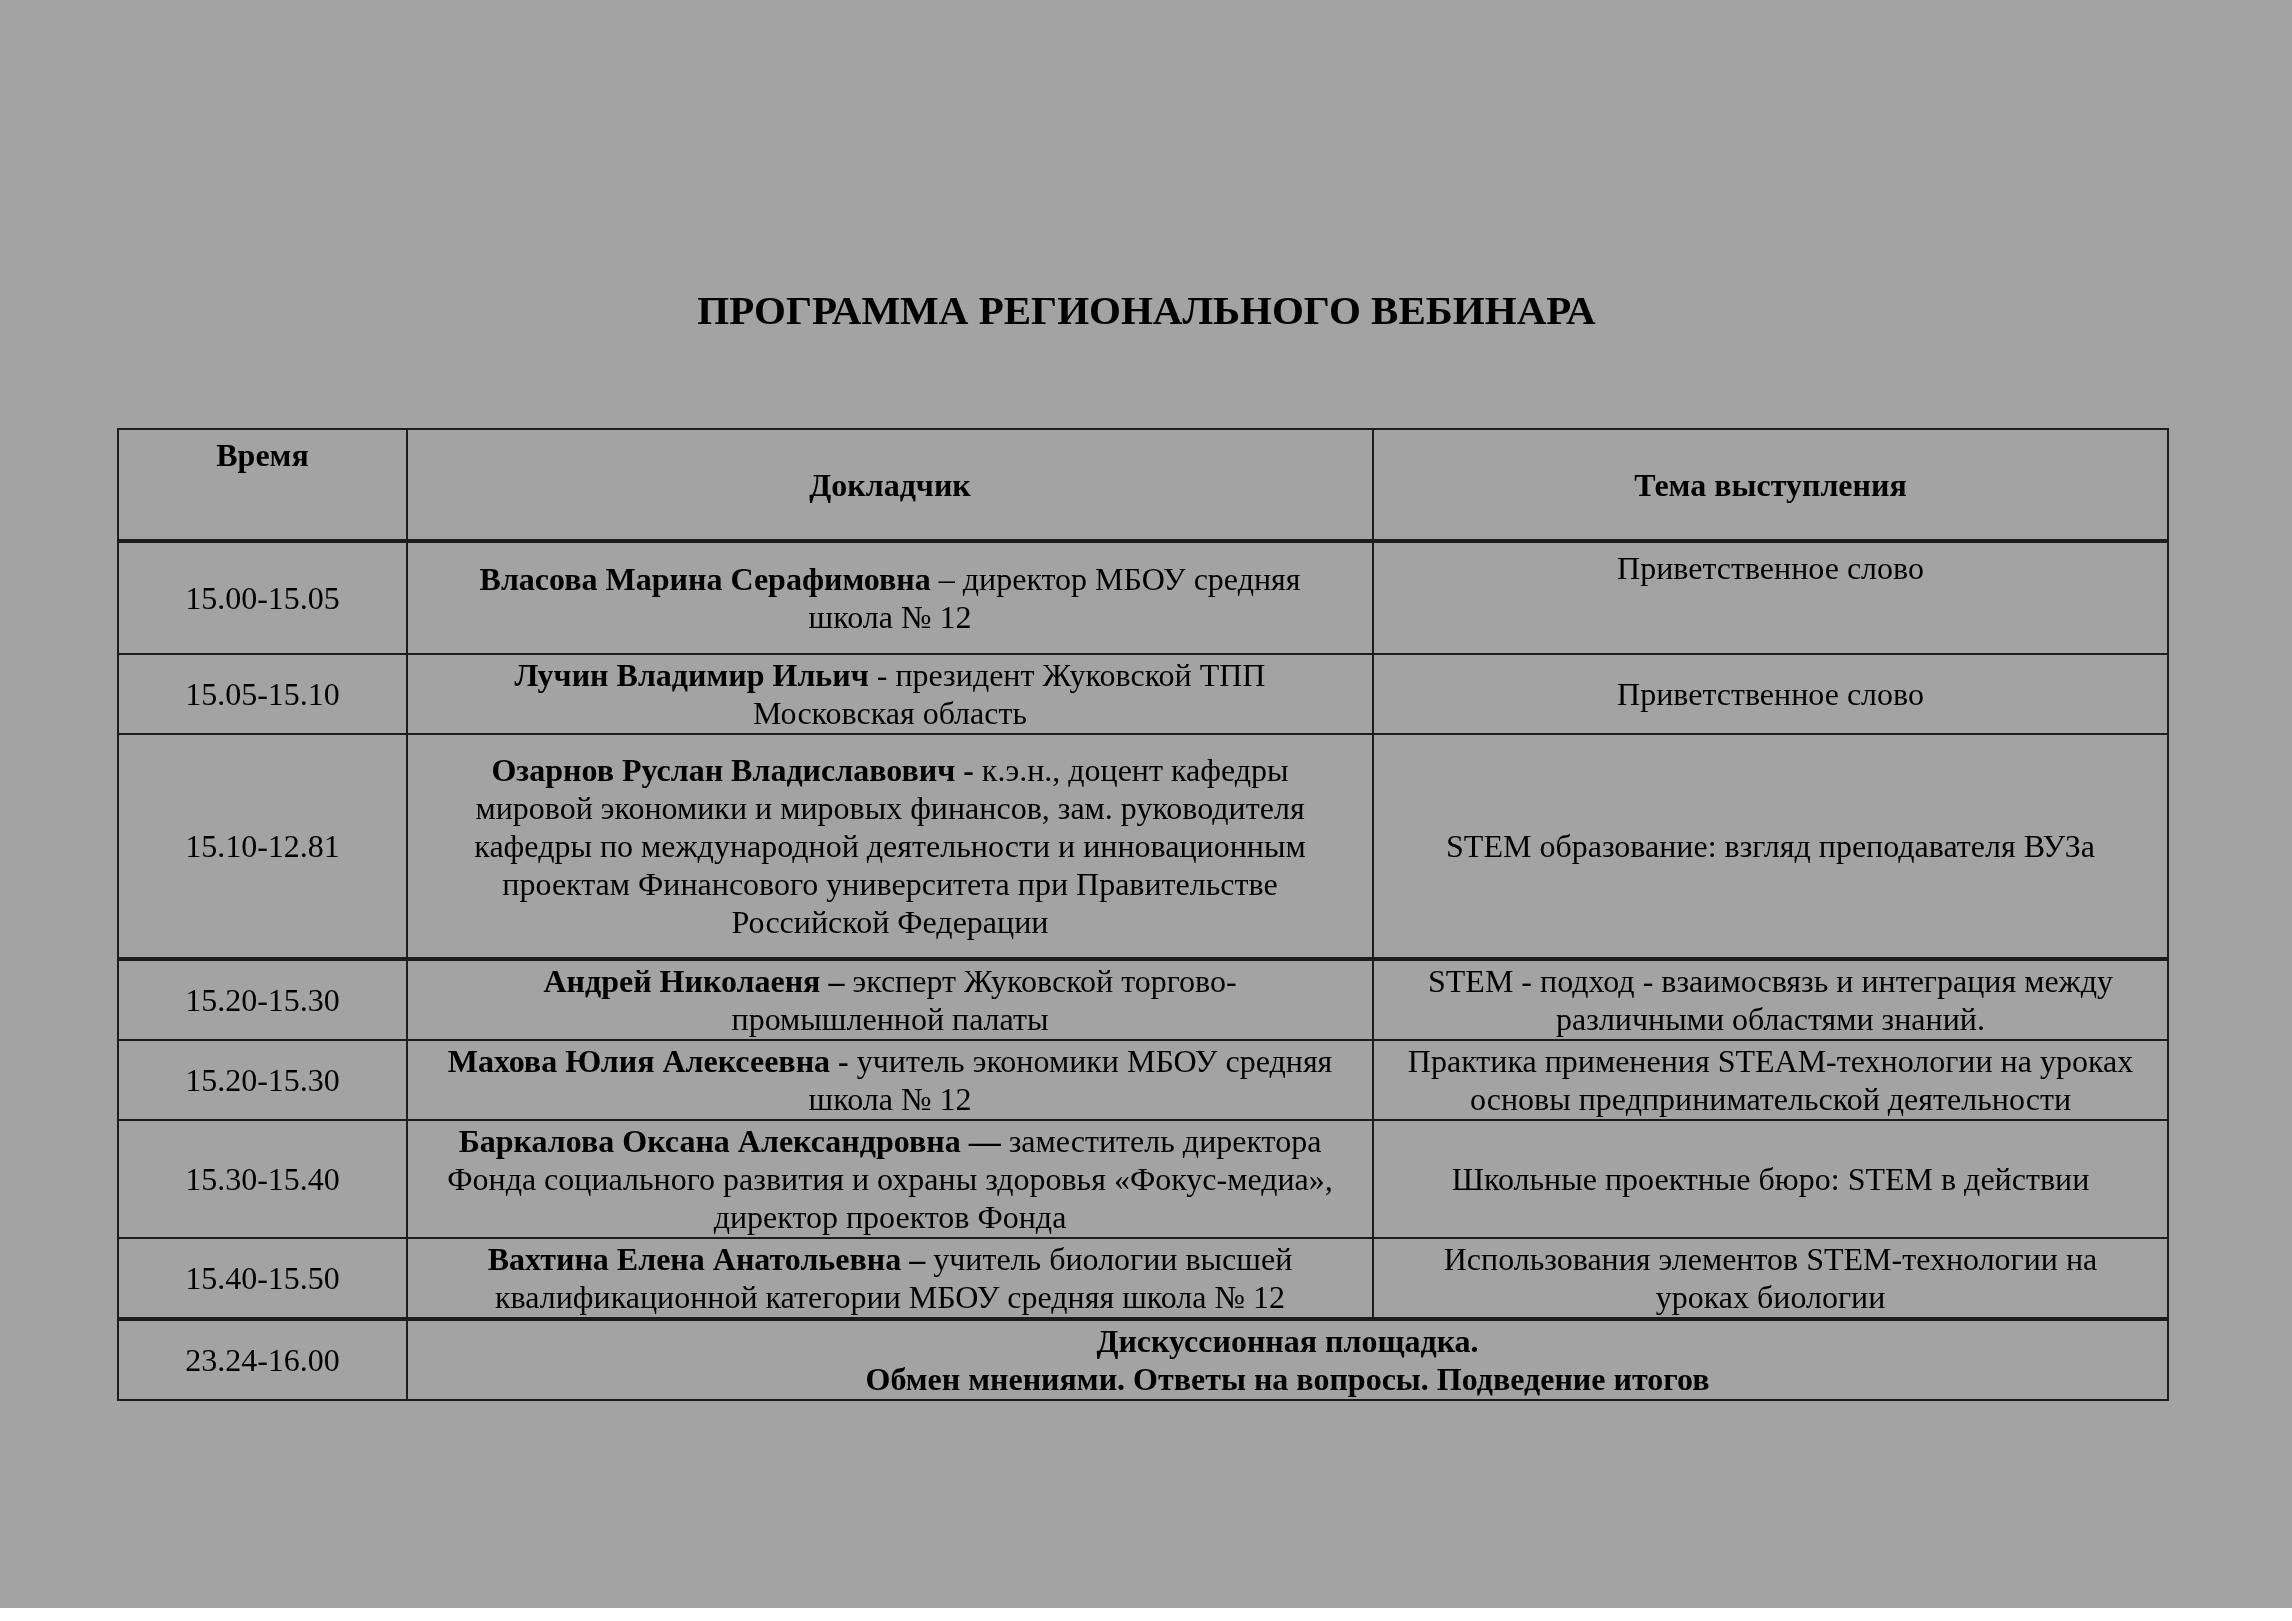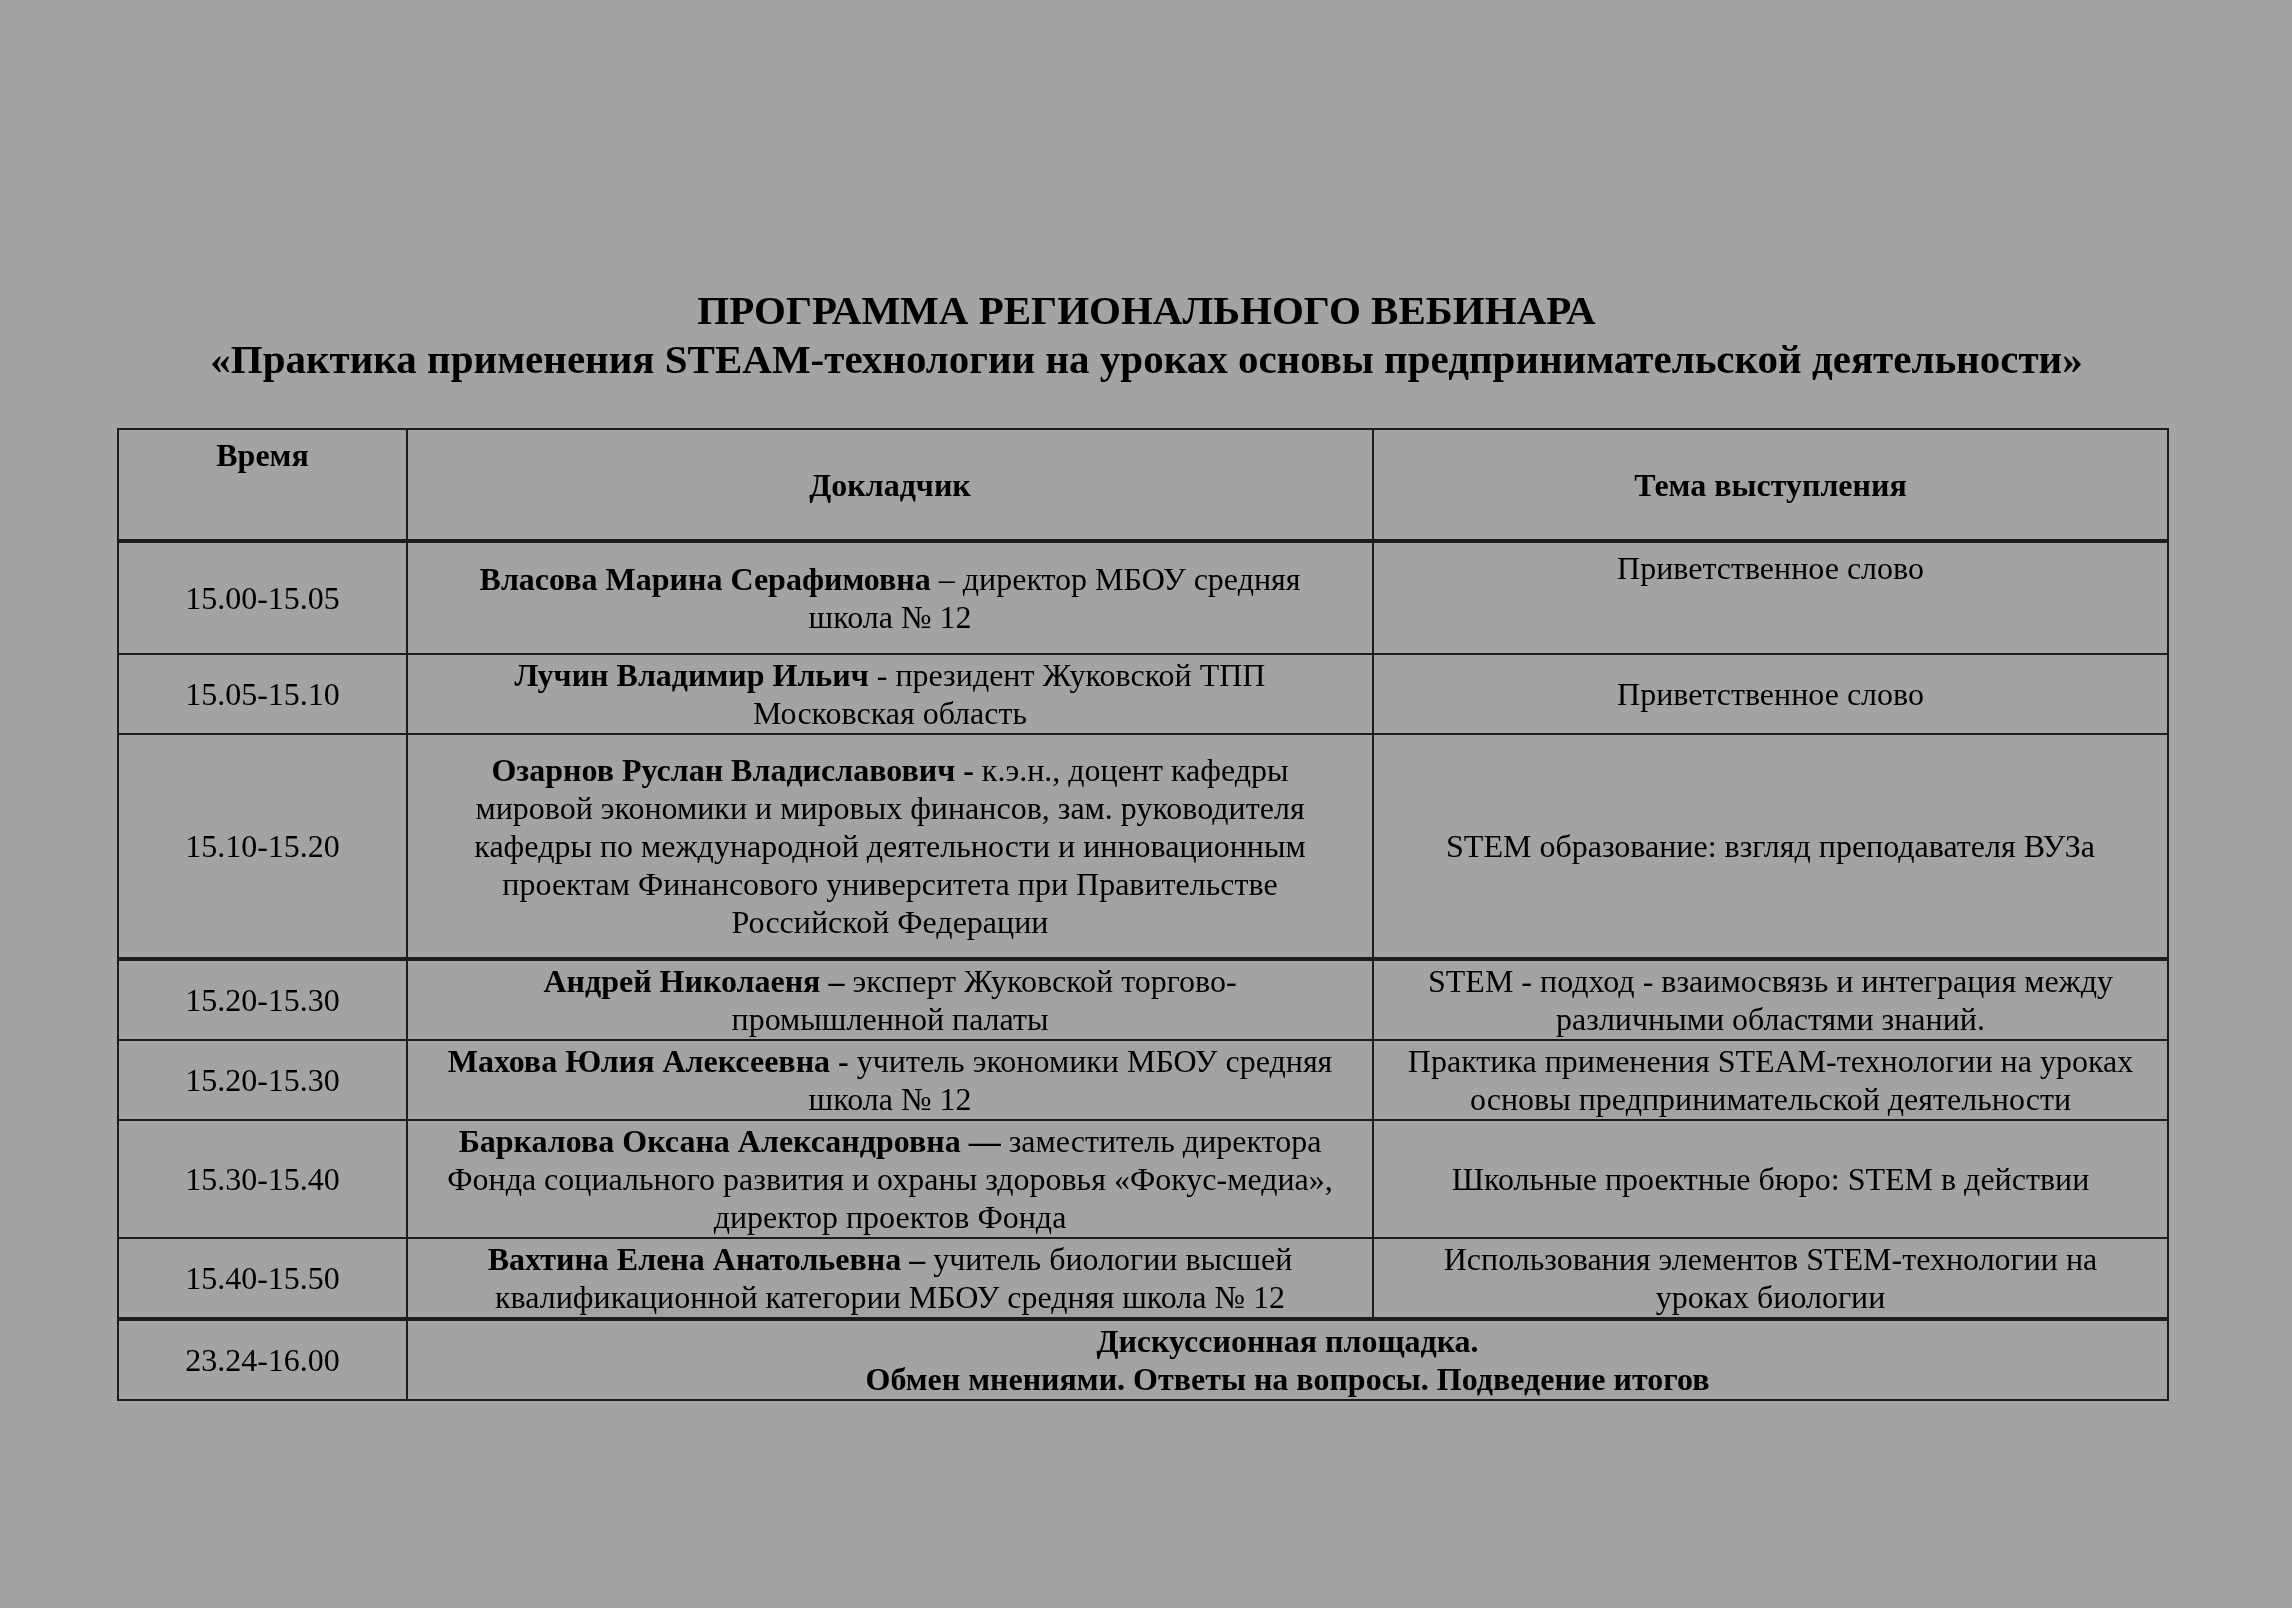--- a/index.html
+++ b/index.html
@@ -60,21 +60,20 @@
   tr.r2 td{border-bottom-width:4.9px;}
   tr.r6 td{border-bottom-width:4.9px;}
 </style>
 </head>
 <body>
 
 <div class="page">
 
   <div class="title-block">
     <div>ПРОГРАММА РЕГИОНАЛЬНОГО ВЕБИНАРА</div>
-    <div>«Практика применения STEAM-технологии на уроках основы предпринимательской деятельности»</div>
   </div>
 
   <table class="program">
     <colgroup>
         <col class="c1">
         <col class="c2">
         <col class="c3">
       </colgroup>
 
     <tbody>
@@ -92,21 +91,21 @@
     </tr>
 
     <tr class="r1">
       <td class="time">15.05-15.10</td>
       <td class="speaker"><b>Лучин Владимир Ильич</b><span> - президент Жуковской ТПП
 Московская область</span></td>
       <td class="topic">Приветственное слово</td>
     </tr>
 
     <tr class="r2">
-      <td class="time">15.10-15.20</td>
+      <td class="time">15.10-12.81</td>
       <td class="speaker"><b>Озарнов Руслан Владиславович -</b><span> к.э.н., доцент кафедры
 мировой экономики и мировых финансов, зам. руководителя
 кафедры по международной деятельности и инновационным
 проектам Финансового университета при Правительстве
 Российской Федерации</span></td>
       <td class="topic">STEM образование: взгляд преподавателя ВУЗа</td>
     </tr>
 
     <tr class="r3">
       <td class="time">15.20-15.30</td>

